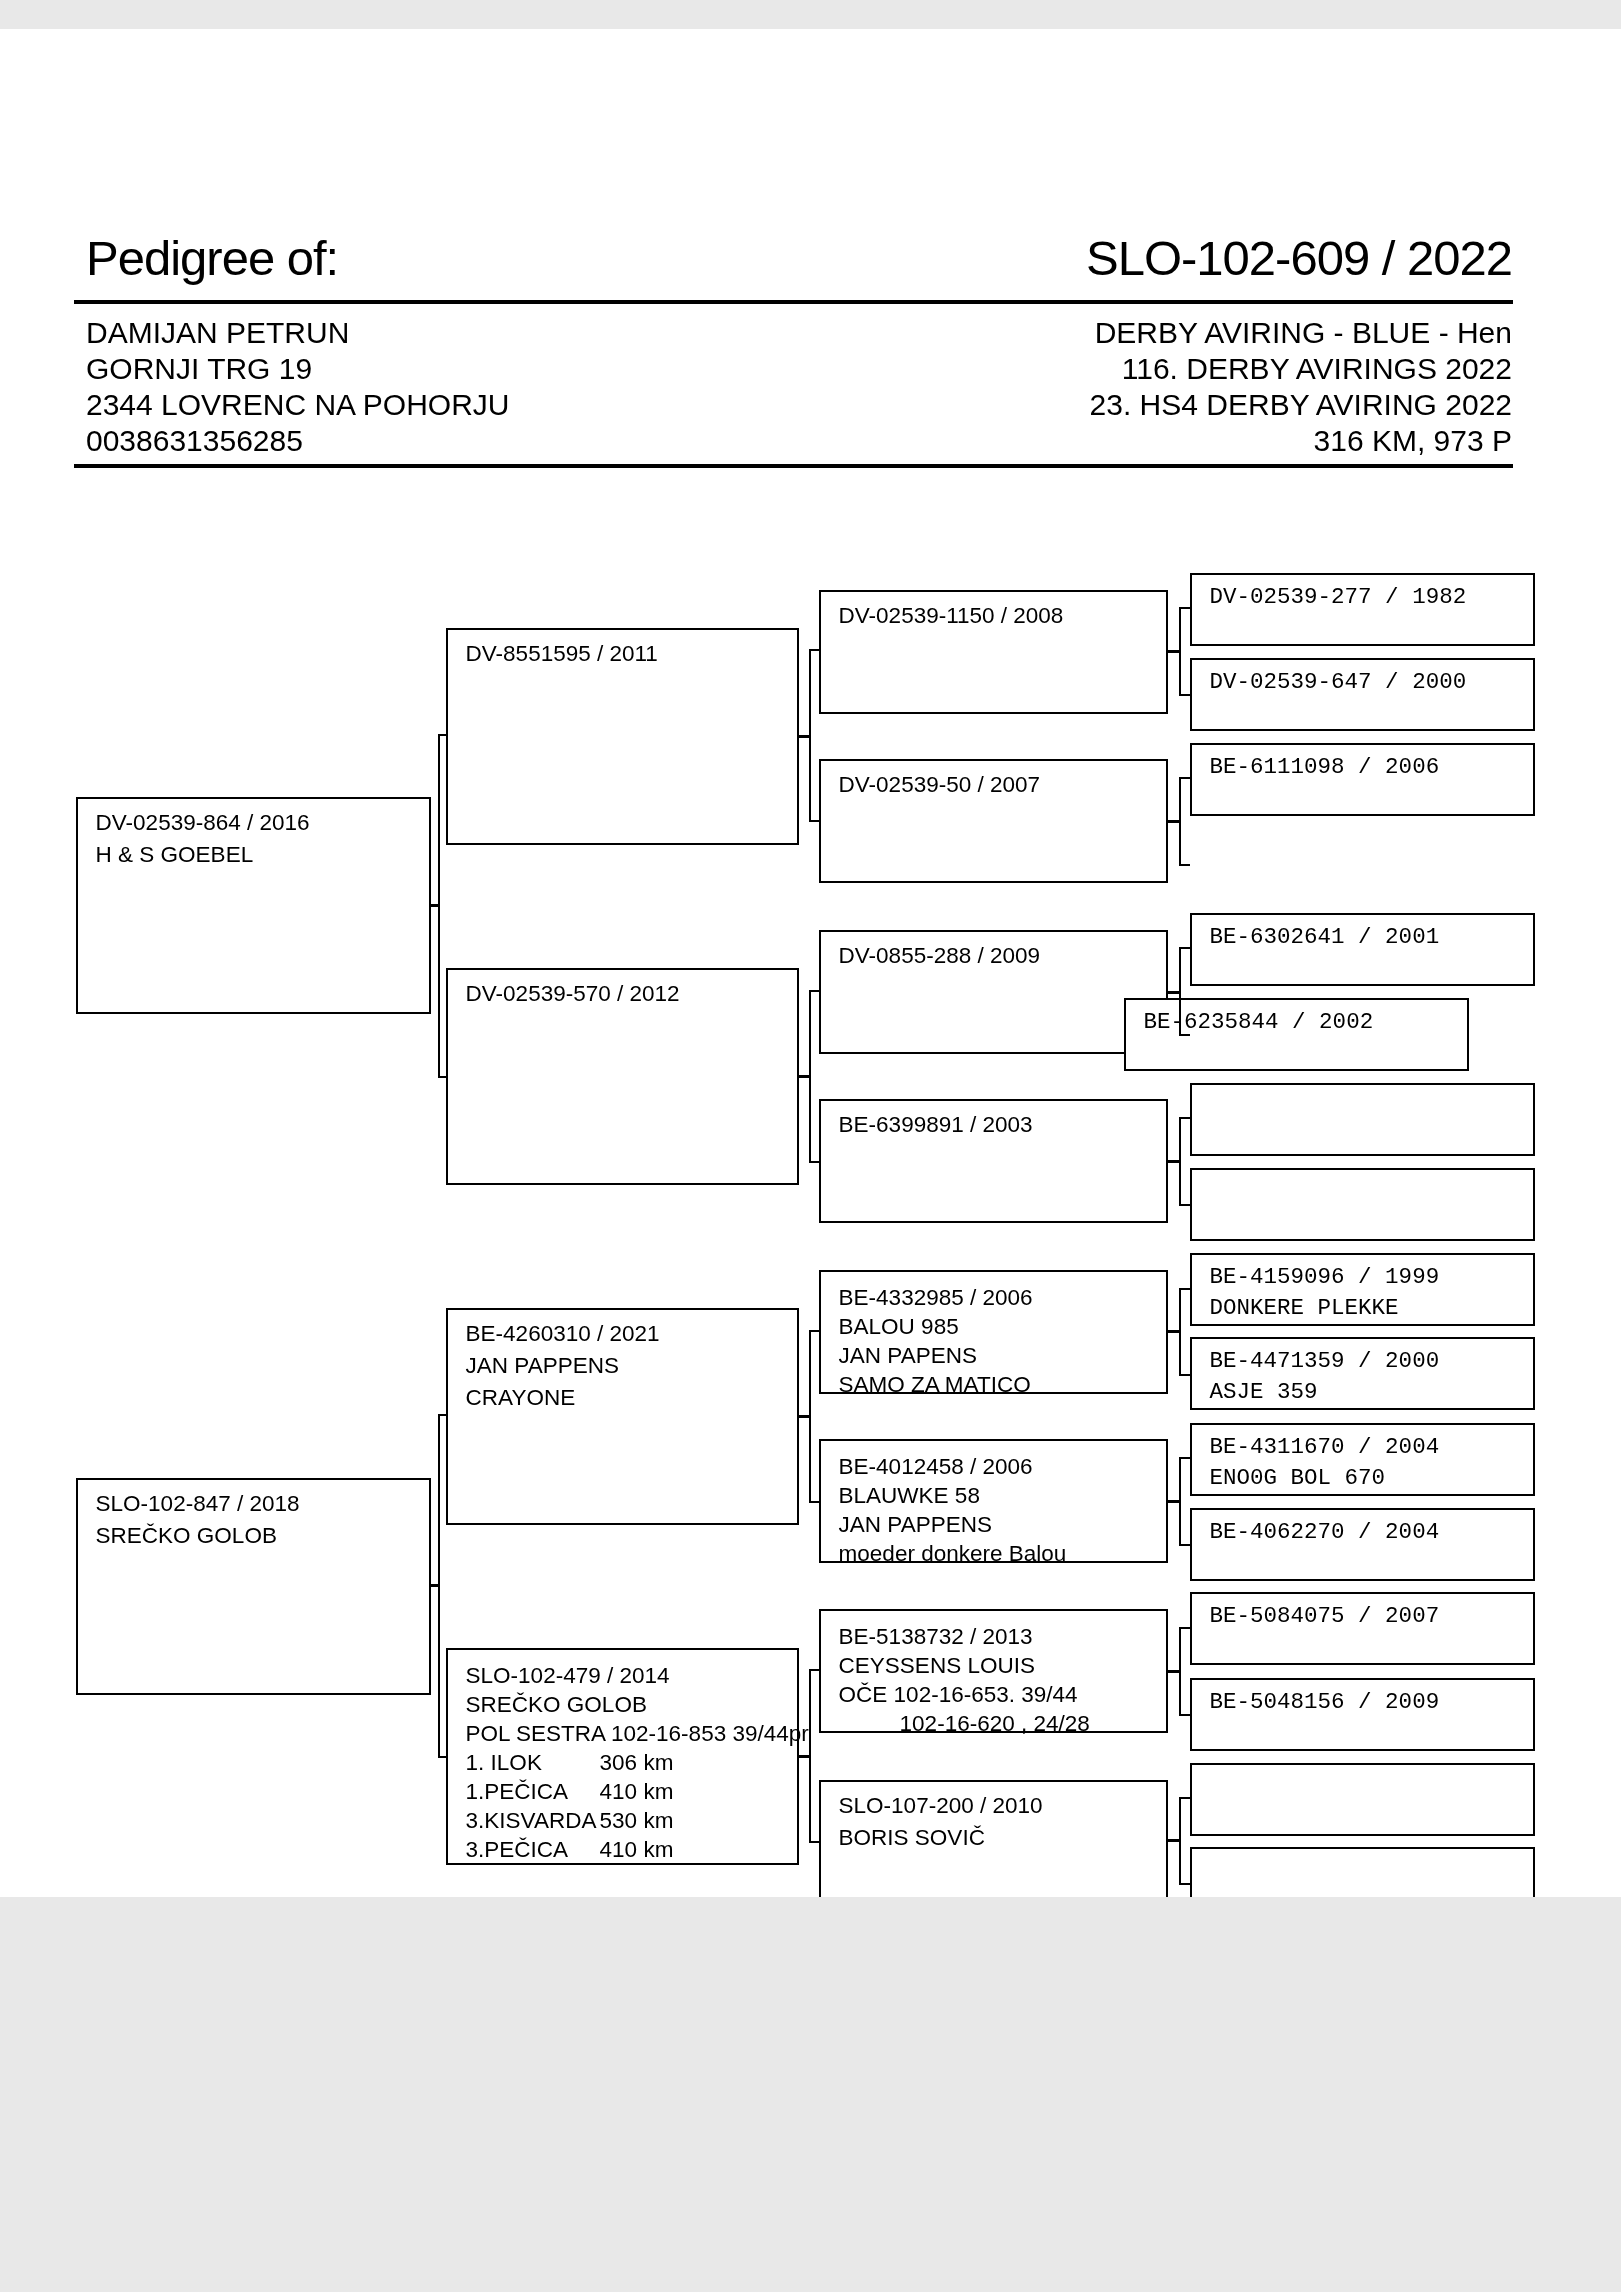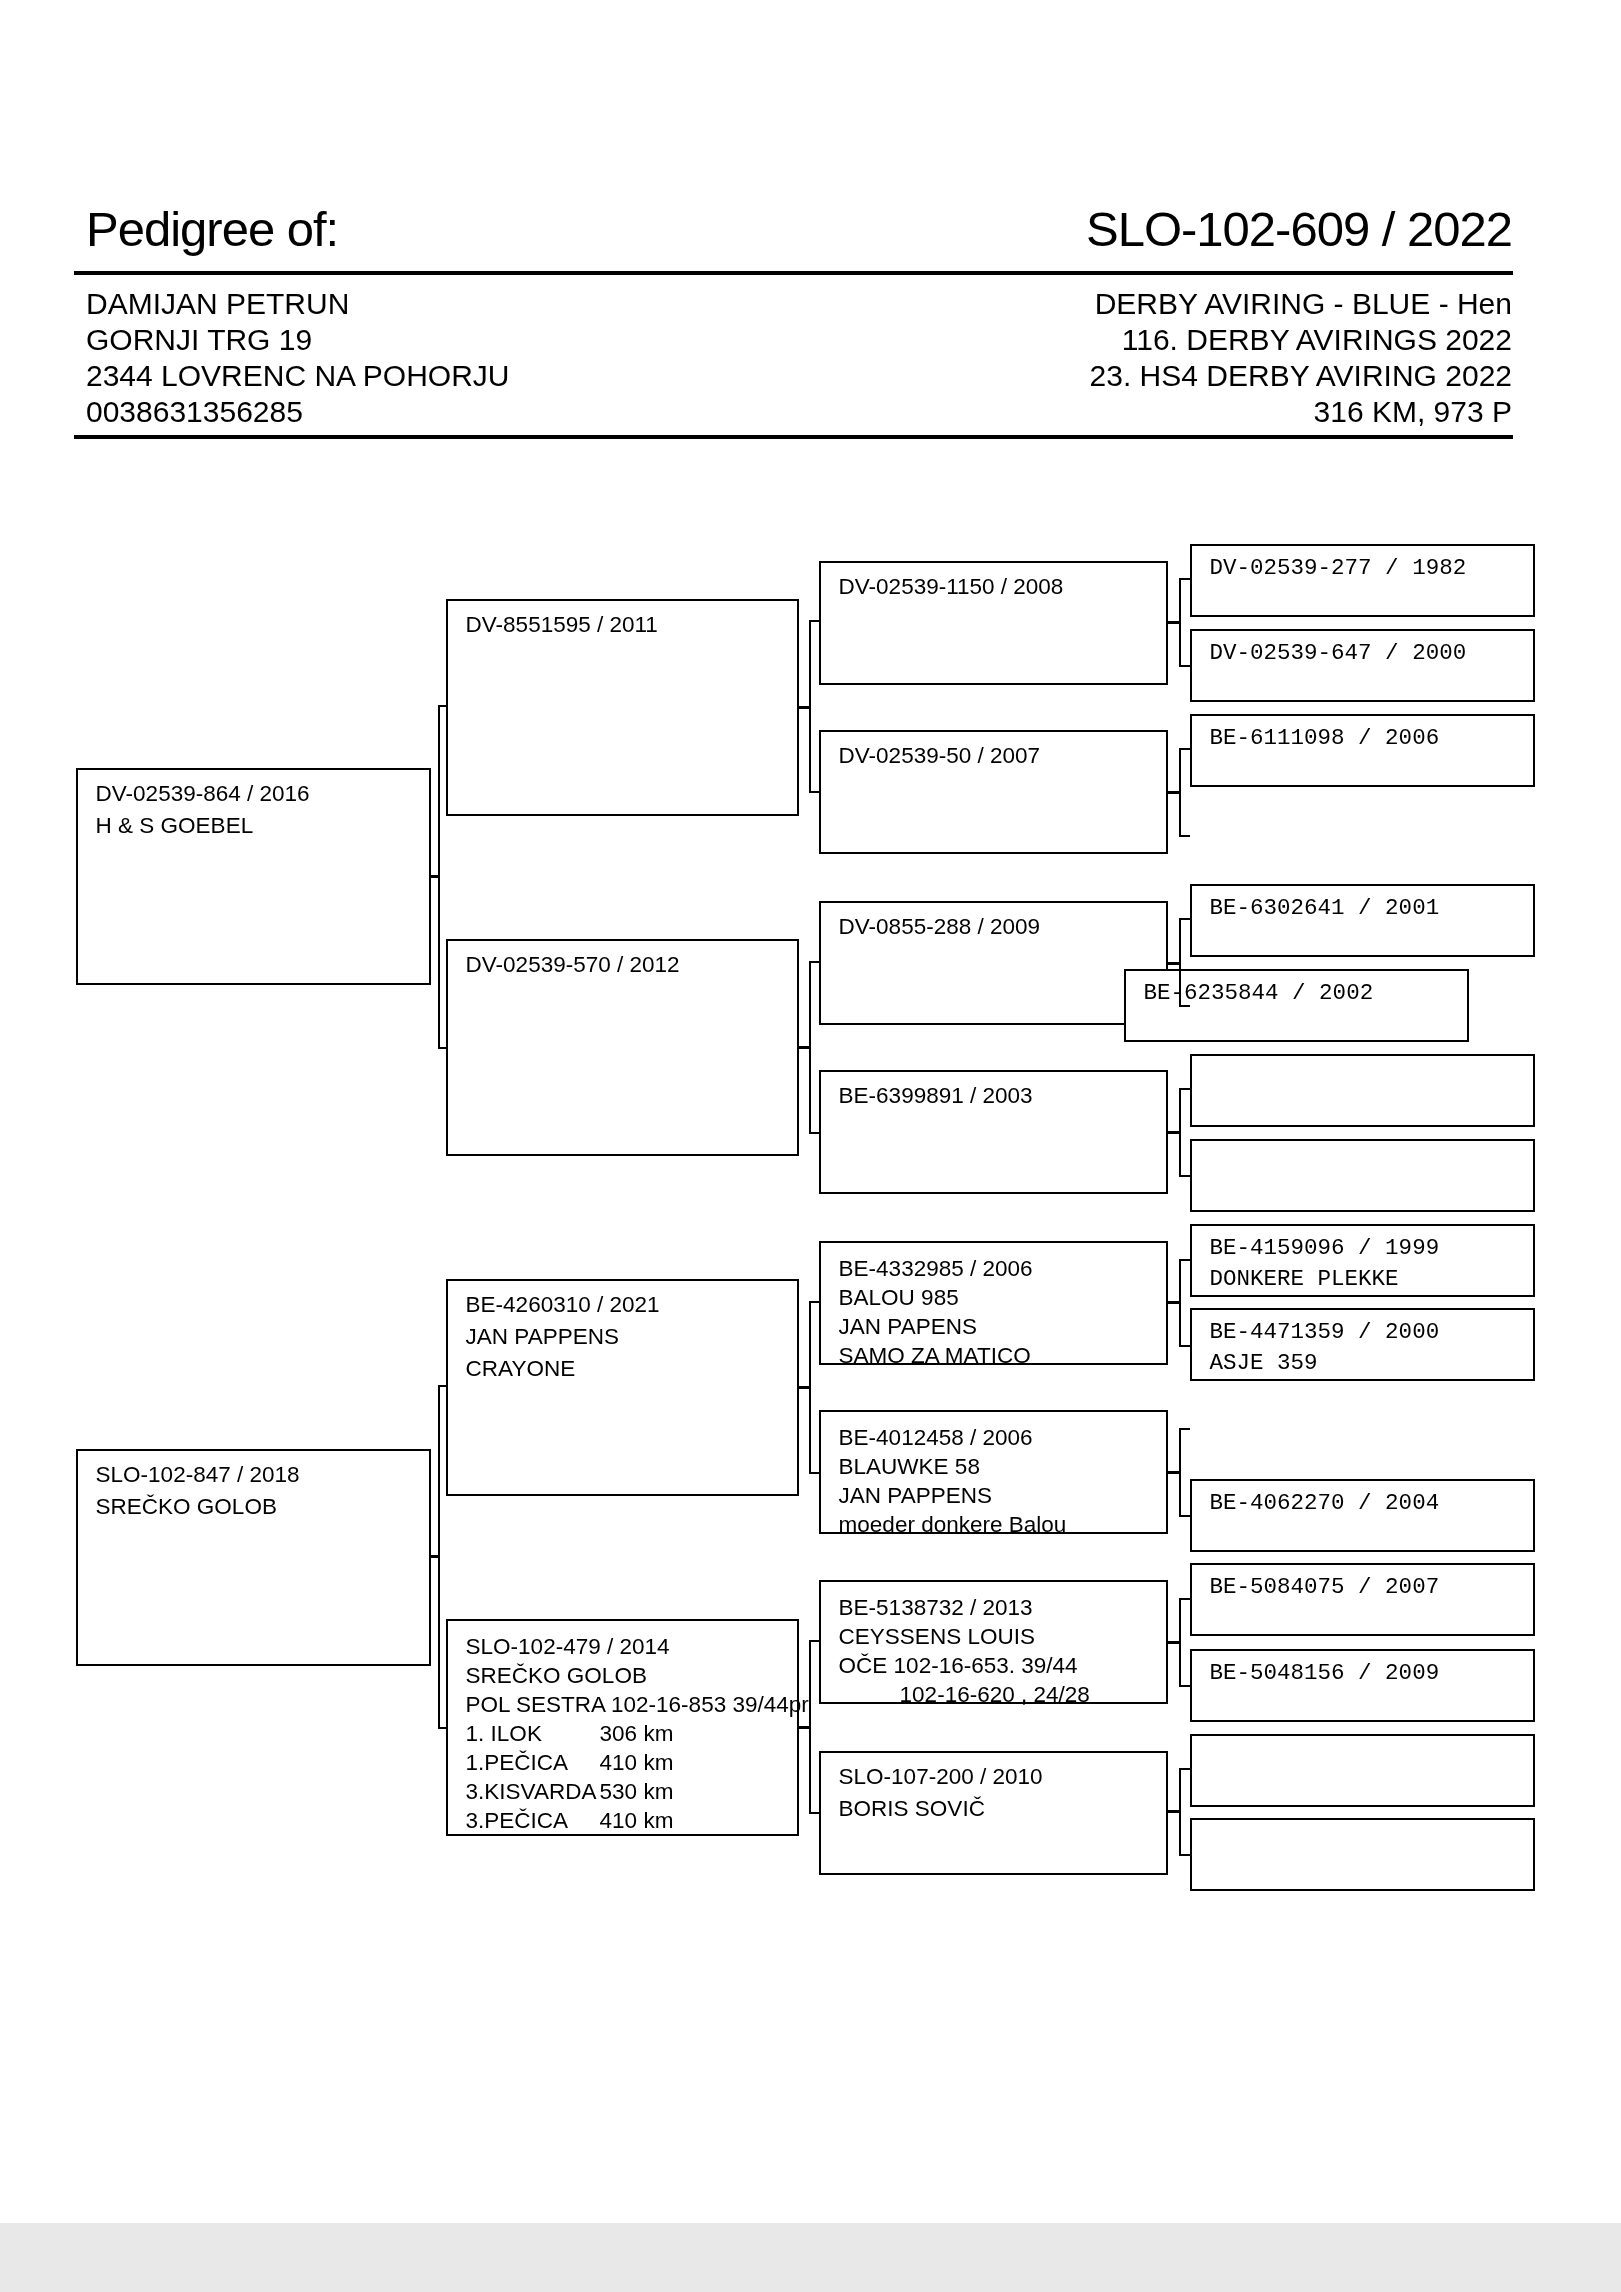--- a/index.html
+++ b/index.html
@@ -1,17 +1,17 @@
 <!DOCTYPE html>
 <html><head>
 <meta charset="utf-8">
 <style>
   html,body{margin:0;padding:0;background:#e8e8e8;}
-  .page{position:relative;width:1621px;height:2223px;background:#ffffff;
-        font-family:"Liberation Sans","DejaVu Sans",sans-serif;color:#000;overflow:hidden;}
+  .page{position:relative;width:1621px;height:1868px;background:#ffffff;
+        font-family:"Liberation Sans","DejaVu Sans",sans-serif;color:#000;overflow:hidden;margin-top:29px;}
   
   .title-left{position:absolute;left:86px;top:201px;font-size:49px;letter-spacing:-1px;}
   .title-right{position:absolute;right:109px;top:201px;font-size:49px;letter-spacing:-1px;text-align:right;}
   .rule{position:absolute;left:74px;width:1439px;height:3.9px;background:#000;}
   .rule1{top:271px;}
   .rule2{top:435px;}
   .owner-block{position:absolute;left:86px;top:286px;font-size:30px;line-height:36px;}
   .event-block{position:absolute;right:109px;top:286px;font-size:30px;line-height:36px;text-align:right;}
   
   .pbox{position:absolute;border:2.9px solid #000;background:#fff;box-sizing:border-box;
@@ -132,20 +132,24 @@
   <div class="pbox g4" style="left:1190px;top:1054px;width:345px;height:73px"></div>
   <div class="pbox g4" style="left:1190px;top:1139px;width:345px;height:73px"></div>
   <div class="pbox g4" style="left:1190px;top:1224px;width:345px;height:73px">
     <div class="ln">BE-4159096 / 1999</div>
     <div class="ln">DONKERE PLEKKE</div>
   </div>
   <div class="pbox g4" style="left:1190px;top:1308px;width:345px;height:73px">
     <div class="ln">BE-4471359 / 2000</div>
     <div class="ln">ASJE 359</div>
   </div>
+  <div class="pbox g4" style="left:1190px;top:1394px;width:345px;height:73px">
+    <div class="ln">BE-4311670 / 2004</div>
+    <div class="ln">ENO0G BOL 670</div>
+  </div>
   <div class="pbox g4" style="left:1190px;top:1479px;width:345px;height:73px">
     <div class="ln">BE-4062270 / 2004</div>
   </div>
   <div class="pbox g4" style="left:1190px;top:1563px;width:345px;height:73px">
     <div class="ln">BE-5084075 / 2007</div>
   </div>
   <div class="pbox g4" style="left:1190px;top:1649px;width:345px;height:73px">
     <div class="ln">BE-5048156 / 2009</div>
   </div>
   <div class="pbox g4" style="left:1190px;top:1734px;width:345px;height:73px"></div>

